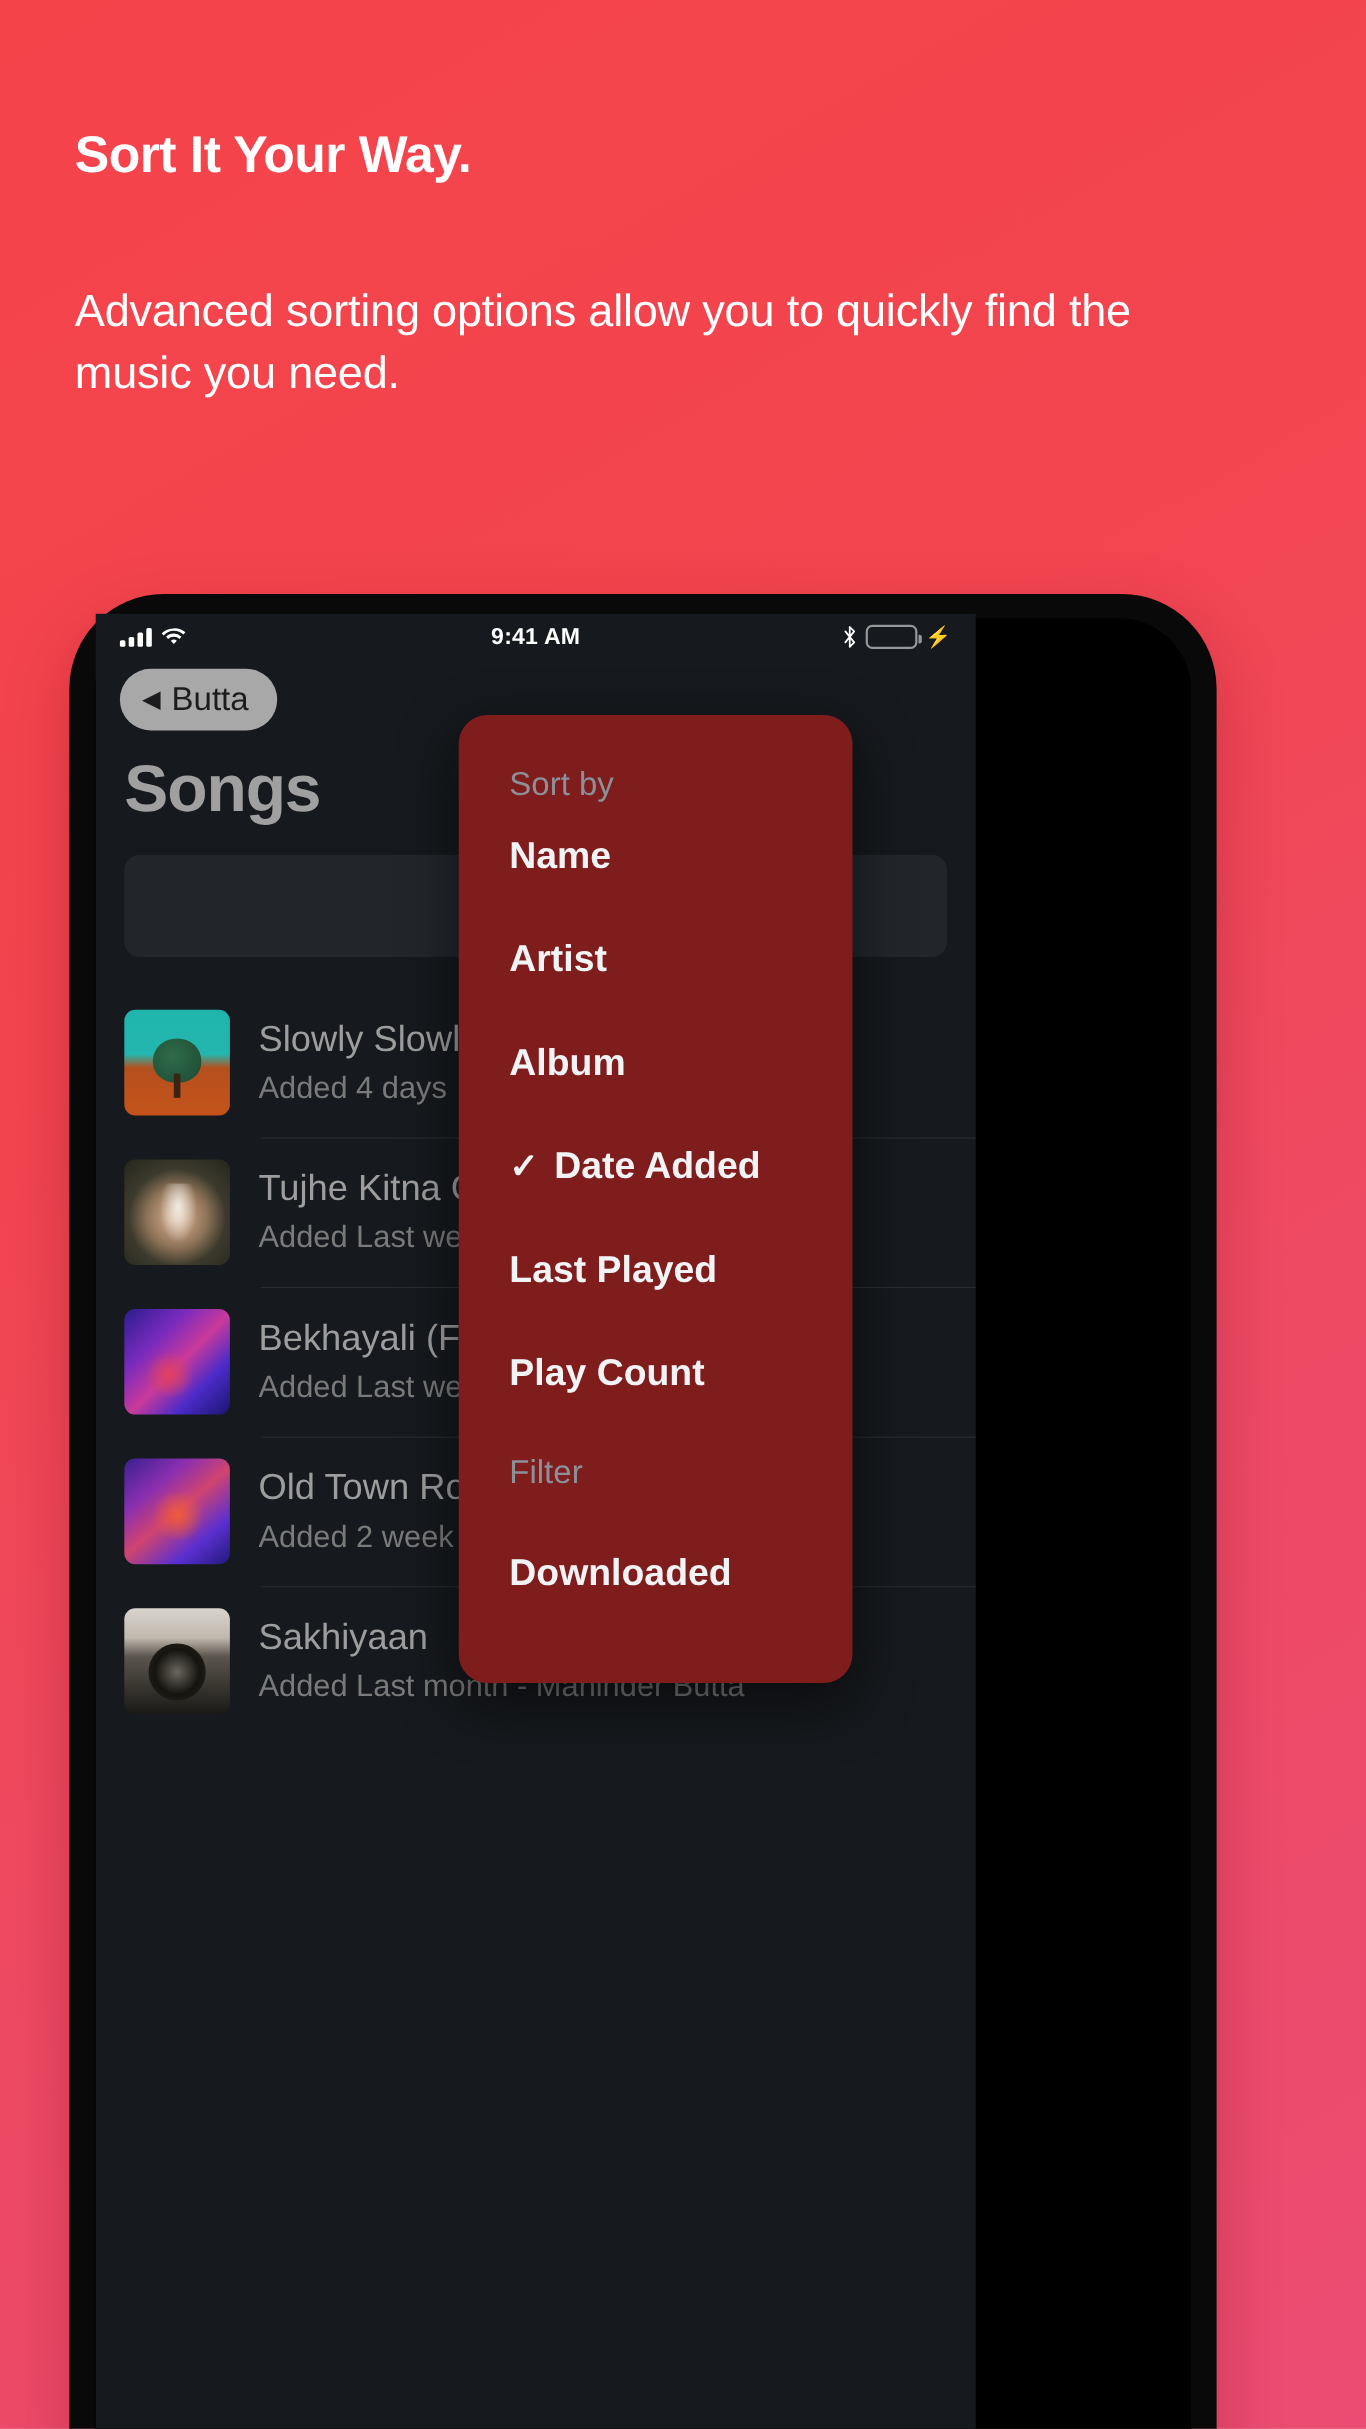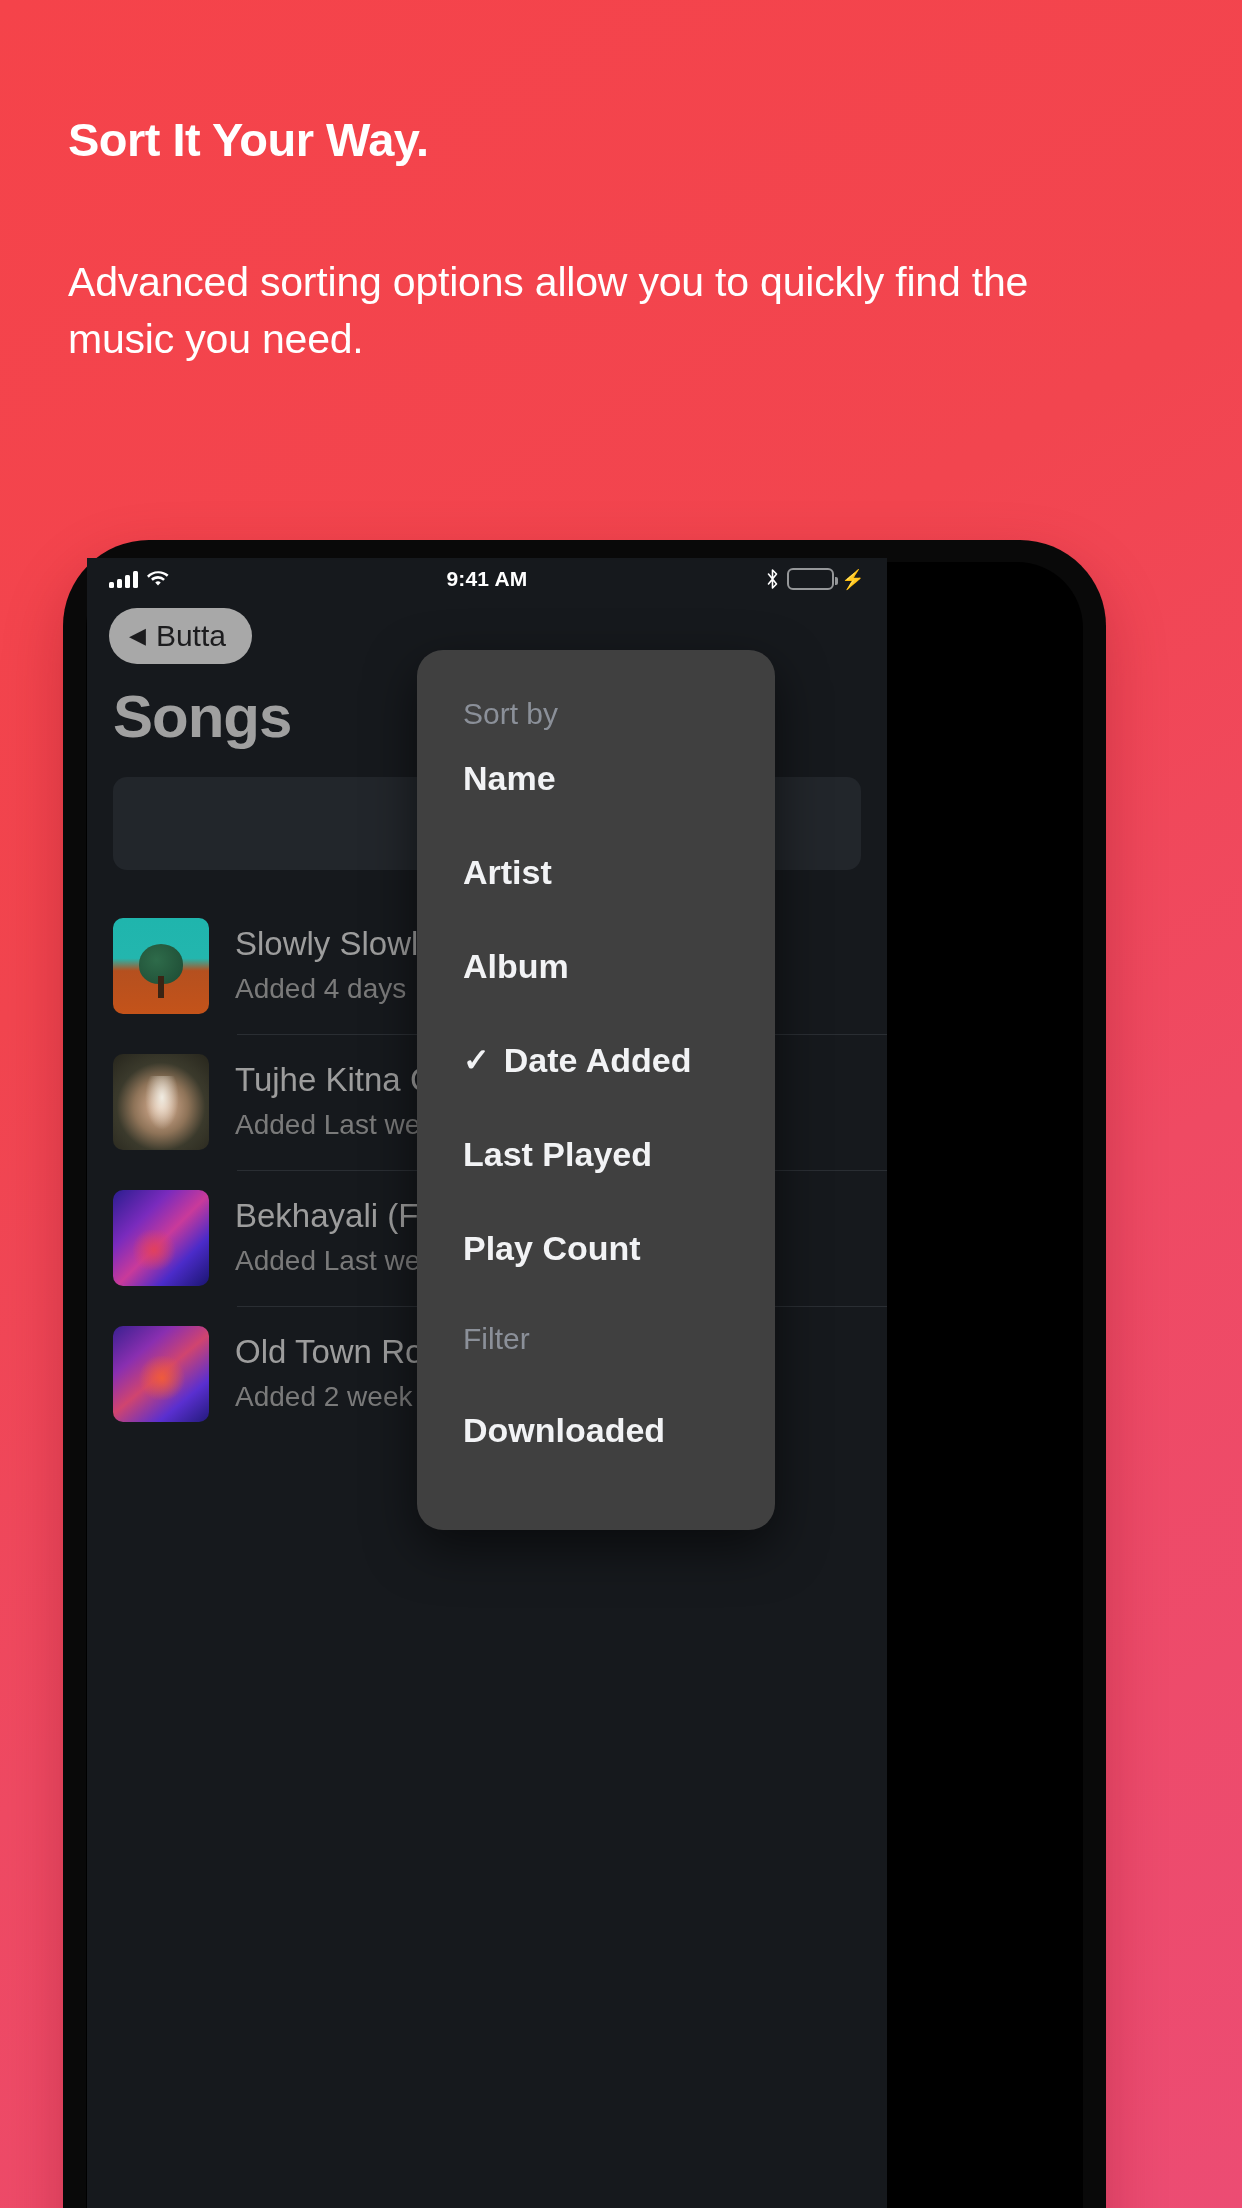--- a/index.html
+++ b/index.html
@@ -137,21 +137,21 @@
     overflow:hidden; position:relative;
   }
   .meta { overflow:hidden; white-space:nowrap; }
   .song-title { font-size:33px; color:#9d9d9d; line-height:1.25; }
   .song-sub { font-size:28px; color:#7a7a7a; line-height:1.45; margin-top:5px; }
 
   
   .popup {
     position:absolute; left:330px; top:92px;
     width:358px; height:880px;
-    background:#404040;
+    background:#7f1d1d;
     border-radius:26px;
     box-shadow:0 18px 50px rgba(0,0,0,.55);
     padding:0 0 0 46px;
     overflow:hidden;
   }
   .pop-head {
     font-size:30px; color:#8b9099; padding-top:47px;
   }
   .pop-item {
     font-size:34px; color:#f2f3f5; font-weight:bold;
@@ -256,20 +256,29 @@
     <div class="song">
       <div class="art" style="background:linear-gradient(140deg,#3a2090 0%,#8a2fb0 28%,#d0446f 50%,#5a2fd0 76%,#221a7a 100%);">
         <div style="position:absolute;left:24px;top:30px;width:50px;height:44px;background:radial-gradient(circle,#ef5a3c 0%,rgba(220,80,60,0) 70%);"></div>
       </div>
       <div class="meta">
         <div class="song-title">Old Town Ro</div>
         <div class="song-sub">Added 2 week</div>
       </div>
     </div>
 
+    <div class="song">
+      <div class="art" style="background:linear-gradient(180deg,#d8d4cc 0%,#bfb8ad 28%,#5a554d 46%,#1a1916 100%);">
+        <div style="position:absolute;left:22px;top:32px;width:52px;height:52px;border-radius:50%;background:radial-gradient(circle at 50% 50%,#6b6760 0%,#15140f 55%,#2a2722 100%);"></div>
+      </div>
+      <div class="meta">
+        <div class="song-title">Sakhiyaan</div>
+        <div class="song-sub">Added Last month - Maninder Butta</div>
+      </div>
+    </div>
 
   </div>
 
   <div class="popup">
     <div class="pop-head">Sort by</div>
 
     <div class="pop-item">
       <span>Name</span>
     </div>
     <div class="pop-item">

